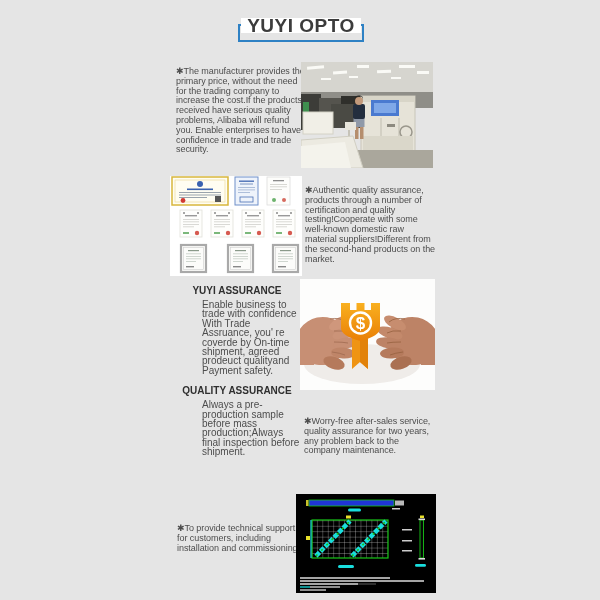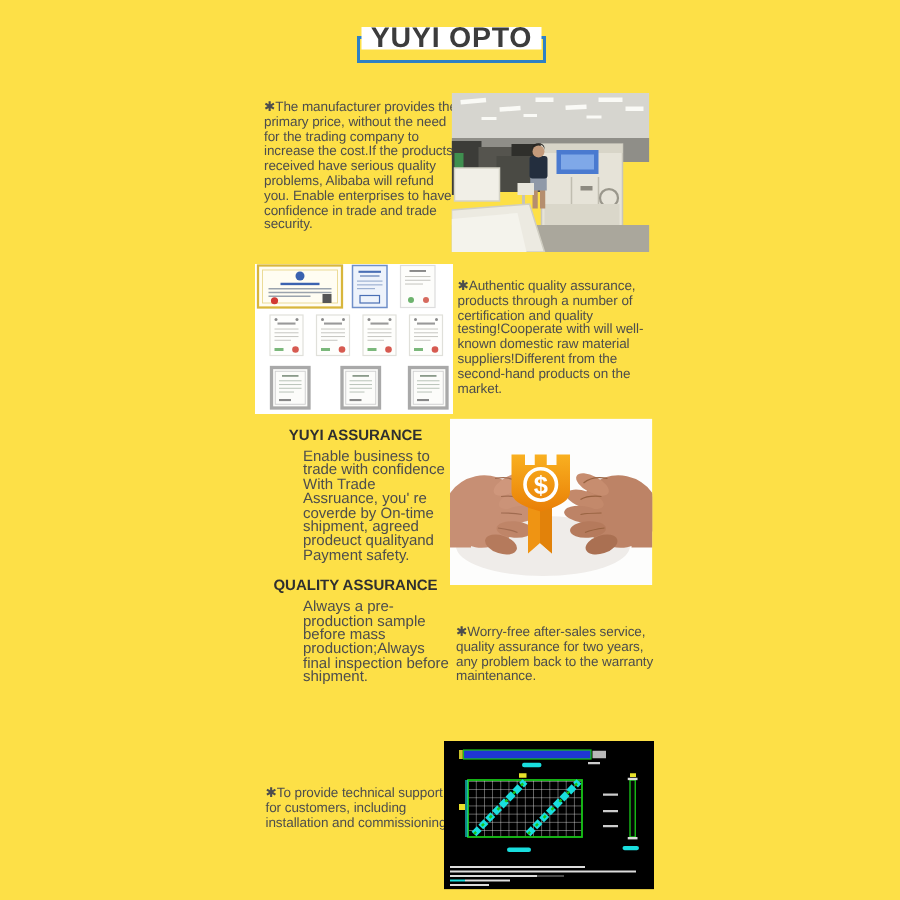--- a/index.html
+++ b/index.html
@@ -1,17 +1,17 @@
 <!DOCTYPE html>
 <html><head>
 <meta charset="utf-8">
 <style>
   * { margin:0; padding:0; box-sizing:border-box; }
   body { background:#888; font-family:"Liberation Sans", sans-serif; }
-  #canvas { position:relative; width:600px; height:600px; background:#fde047; margin:0 auto; overflow:hidden; }
+  #canvas { position:relative; width:600px; height:600px; background:#e5e5e5; margin:0 auto; overflow:hidden; }
 
   
   .hdr-box { position:absolute; left:238px; top:24px; width:126px; height:18px; border:2px solid #2e81c4; }
   .hdr-title { position:absolute; left:228px; top:15px; width:146px; text-align:center; font-size:19px; font-weight:700; color:#3c3c3c; letter-spacing:0.5px; }
   .hdr-title span { background:#ffffff; padding:0 6px; display:inline-block; line-height:15px; }
   .hdr-sub { position:absolute; left:238px; top:29px; width:128px; text-align:center; font-size:10.5px; font-weight:700; color:#2e81c4; }
 
   
   .txt { position:absolute; font-size:9px; line-height:9.8px; color:#4d4d4d; letter-spacing:-0.05px; }
   #txt-pricing { left:176px; top:67px; width:130px; }
@@ -211,21 +211,21 @@
           <rect x="7" y="5" width="11" height="1.2" fill="#8a9a8a"></rect>
           <rect x="5" y="8.5" width="15" height="0.7" fill="#bcc6bc"></rect>
             <rect x="5" y="11" width="15" height="0.7" fill="#bcc6bc"></rect>
           <rect x="5" y="13.5" width="15" height="0.7" fill="#bcc6bc"></rect>
             <rect x="5" y="16" width="10" height="0.7" fill="#bcc6bc"></rect>
           <rect x="5" y="21" width="8" height="1.4" fill="#888888"></rect>
         </g>
       </g>
     </svg>
   </div>
-  <div class="txt" id="txt-quality">✱Authentic quality assurance, products through a number of certification and quality testing!Cooperate with will well-known domestic raw material suppliers!Different from the second-hand products on the market.</div>
+  <div class="txt" id="txt-quality">✱Authentic quality assurance, products through a number of certification and quality testing!Cooperate with some well-known domestic raw material suppliers!Different from the second-hand products on the market.</div>
 
   <div class="assure-col">
     <h3>YUYI ASSURANCE</h3>
     <p>Enable business to trade with confidence With Trade Assruance, you' re coverde by On-time shipment, agreed prodeuct qualityand Payment safety.</p>
     <h3 class="second">QUALITY ASSURANCE</h3>
     <p>Always a pre-production sample before mass production;Always final inspection before shipment.</p>
   </div>
 
   <div class="img" id="img-hands">
     <svg width="135" height="111" viewBox="0 0 135 111">
@@ -266,21 +266,21 @@
       <g>
         <path d="M52,58 h16 v32 l-8,-7 l-8,7 Z" fill="#ef9413"></path>
         <path d="M60,58 h8 v32 l-8,-7 Z" fill="#e2820a"></path>
         <path d="M41,24 h9 v7 h6.5 v-7 h8 v7 h6.5 v-7 h9 v25 q0,8 -19.5,13 q-19.5,-5 -19.5,-13 Z" fill="url(#og)"></path>
         <circle cx="60.5" cy="44" r="10.5" fill="none" stroke="#ffffff" stroke-width="2.4"></circle>
         <text x="60.5" y="50" font-size="17" font-weight="bold" fill="#ffffff" text-anchor="middle" font-family="Liberation Sans, sans-serif">$</text>
       </g>
     </svg>
   </div>
 
-  <div class="txt" id="txt-warranty">✱Worry-free after-sales service, quality assurance for two years, any problem back to the warranty maintenance.</div>
+  <div class="txt" id="txt-warranty">✱Worry-free after-sales service, quality assurance for two years, any problem back to the company maintenance.</div>
 
   <div class="txt" id="txt-support">✱To provide technical support for customers, including installation and commissioning.</div>
 
   <div class="img" id="img-cad">
     <svg width="140" height="99" viewBox="0 0 140 99">
       <defs>
         <pattern id="gr" width="5.45" height="5.45" patternUnits="userSpaceOnUse">
           <path d="M5.45 0 V5.45 M0 5.45 H5.45" stroke="#e3e3e3" stroke-width="0.55" fill="none"></path>
         </pattern>
       </defs>

